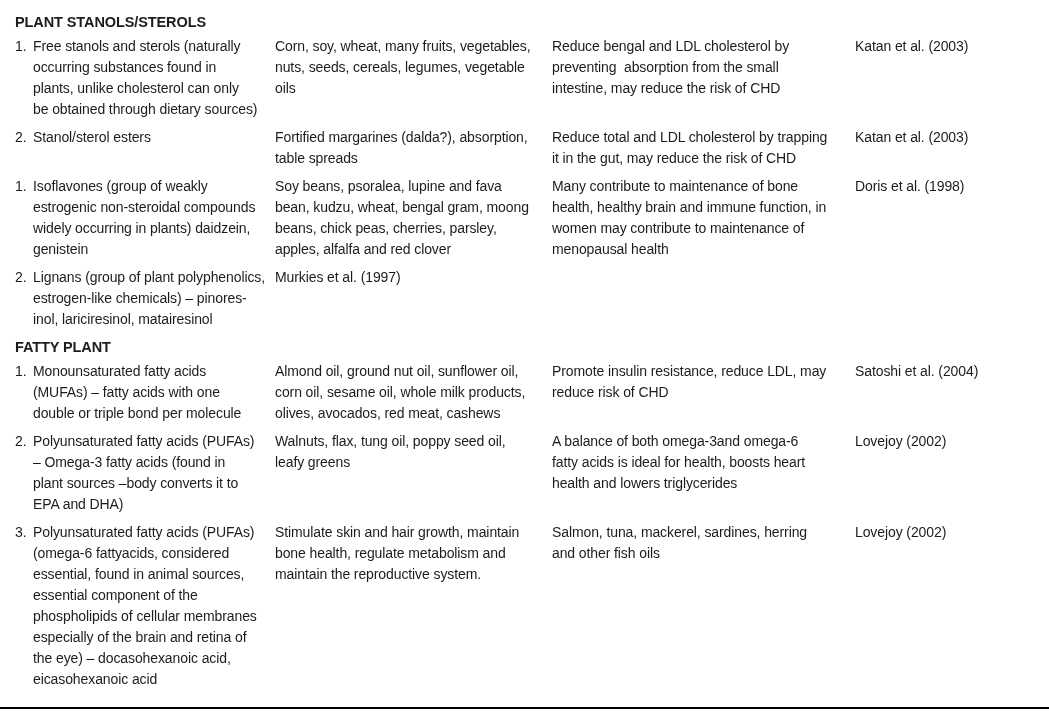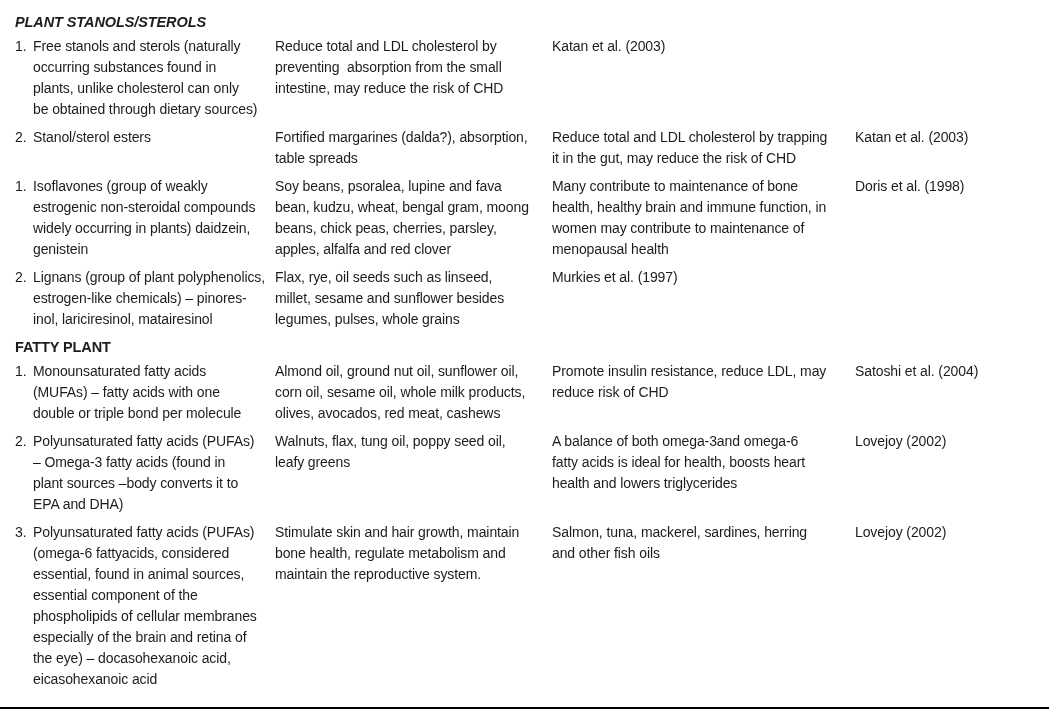--- a/index.html
+++ b/index.html
@@ -25,21 +25,20 @@
     padding: 12px 6px 0 15px;
   }
   .section-heading {
     font-weight: bold;
     font-size: 14.5px;
     margin: 6px 0 3px 0;
     white-space: pre;
   }
   .section:first-child .section-heading {
     margin-top: 0;
-    font-style: italic;
   }
   .row {
     display: grid;
     grid-template-columns: 260px 277px 303px auto;
     margin-bottom: 7px;
     align-items: start;
   }
   .cell {
     white-space: pre;
   }
@@ -74,21 +73,24 @@
     <div class="section-heading">PLANT STANOLS/STEROLS</div>
     <div class="rows">
   <div class="row">
     <div class="cell item-cell">
       <span class="item-num">1.</span>
       <span class="item-text">Free stanols and sterols (naturally
 occurring substances found in
 plants, unlike cholesterol can only
 be obtained through dietary sources)</span>
     </div>
-    <div class="cell">Reduce total and LDL cholesterol by
+    <div class="cell">Corn, soy, wheat, many fruits, vegetables,
+nuts, seeds, cereals, legumes, vegetable
+oils</div>
+    <div class="cell">Reduce bengal and LDL cholesterol by
 preventing  absorption from the small
 intestine, may reduce the risk of CHD</div>
     <div class="cell">Katan et al. (2003)</div>
   </div>
 
   <div class="row">
     <div class="cell item-cell">
       <span class="item-num">2.</span>
       <span class="item-text">Stanol/sterol esters</span>
     </div>
@@ -122,23 +124,20 @@
     <div class="cell">Doris et al. (1998)</div>
   </div>
 
   <div class="row">
     <div class="cell item-cell">
       <span class="item-num">2.</span>
       <span class="item-text">Lignans (group of plant polyphenolics,
 estrogen-like chemicals) – pinores-
 inol, lariciresinol, matairesinol</span>
     </div>
-    <div class="cell">Flax, rye, oil seeds such as linseed,
-millet, sesame and sunflower besides
-legumes, pulses, whole grains</div>
     <div class="cell">Murkies et al. (1997)</div>
   </div>
 </div>
   </div>
 
   <div class="section">
     <div class="section-heading">FATTY PLANT</div>
     <div class="rows">
   <div class="row">
     <div class="cell item-cell">

